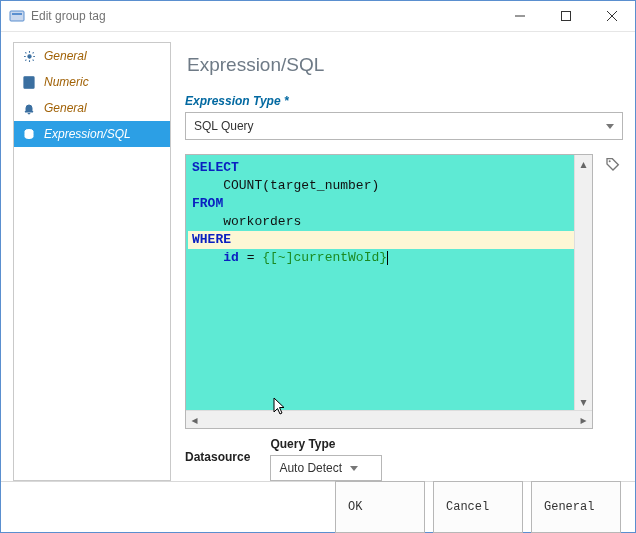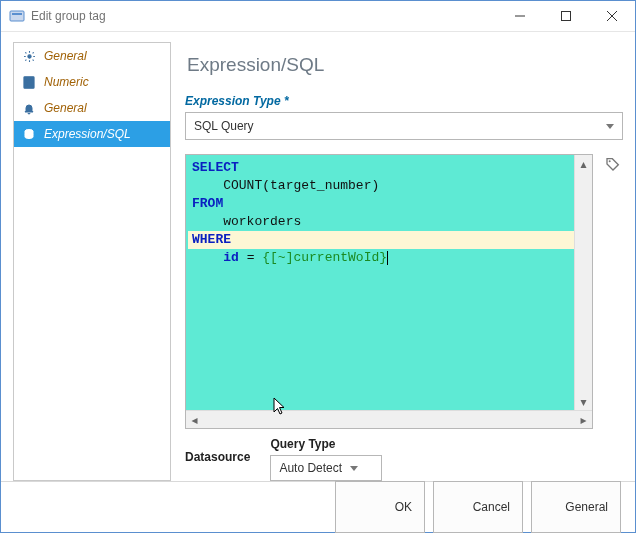--- a/index.html
+++ b/index.html
@@ -45,21 +45,21 @@
   .hscroll .left,.hscroll .right{position:absolute;top:0;bottom:0;width:17px;display:flex;align-items:center;justify-content:center;color:#666;}
   .hscroll .left{left:0}.hscroll .right{right:0}
   .tag-btn{width:20px;height:20px;color:#777;display:flex;align-items:center;justify-content:center;cursor:pointer;}
   .lower-controls{display:flex;gap:20px;align-items:center;margin-top:8px;}
   .ctrl-group .lbl{font-weight:bold;color:#222;margin-bottom:4px;}
   .combo{height:24px;border:1px solid #b7b7b7;display:flex;align-items:center;background:#fff;padding:0 6px 0 8px;gap:8px;cursor:pointer;}
   .combo .caret{border-left:4px solid transparent;border-right:4px solid transparent;border-top:5px solid #777;}
   .refresh-btn{width:20px;height:24px;display:flex;align-items:center;justify-content:center;color:#555;cursor:pointer;}
   
   .footer{height:50px;border-top:1px solid #d9d9d9;display:flex;align-items:center;justify-content:flex-end;gap:8px;padding:0 14px;}
-  .btn{min-width:64px;height:26px;border:1px solid #b7b7b7;background:#fcfcfc;display:flex;align-items:center;justify-content:flex-end;cursor:pointer;color:#333;padding:12px 12px;}
+  .btn{min-width:64px;height:26px;border:1px solid #b7b7b7;background:#fcfcfc;display:flex;align-items:center;justify-content:flex-start;cursor:pointer;color:#333;padding:12px 12px;font-family:Liberation Mono, monospace;}
   .mouse-cursor{position:absolute;left:272px;top:396px;pointer-events:none;color:#000;}
 </style>
 </head>
 <body>
 
 <div class="window">
 
   <div class="titlebar">
     <span class="app-icon">
       <svg width="16" height="16" viewBox="0 0 16 16">

